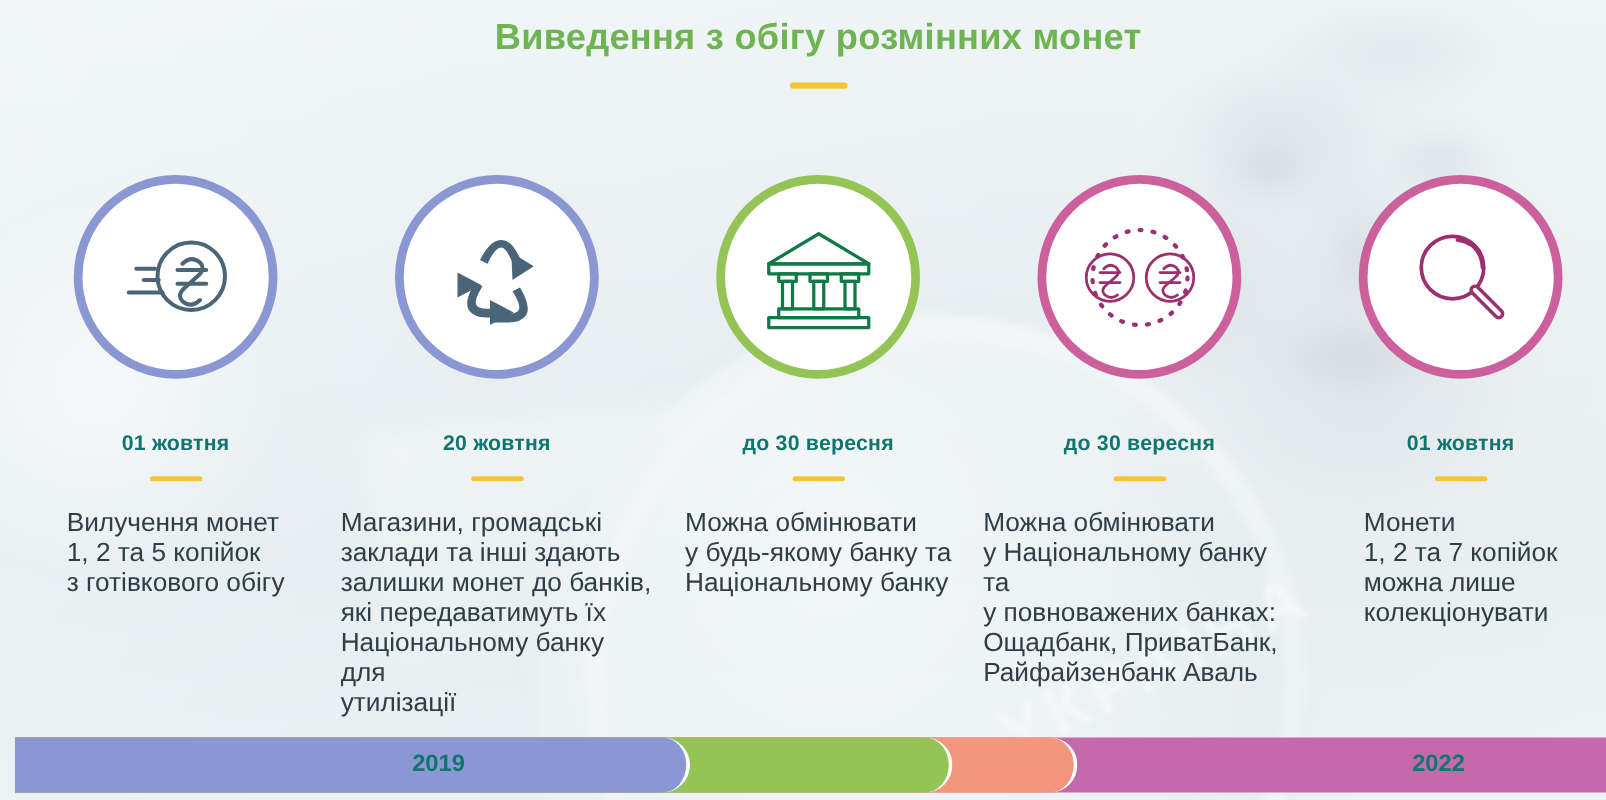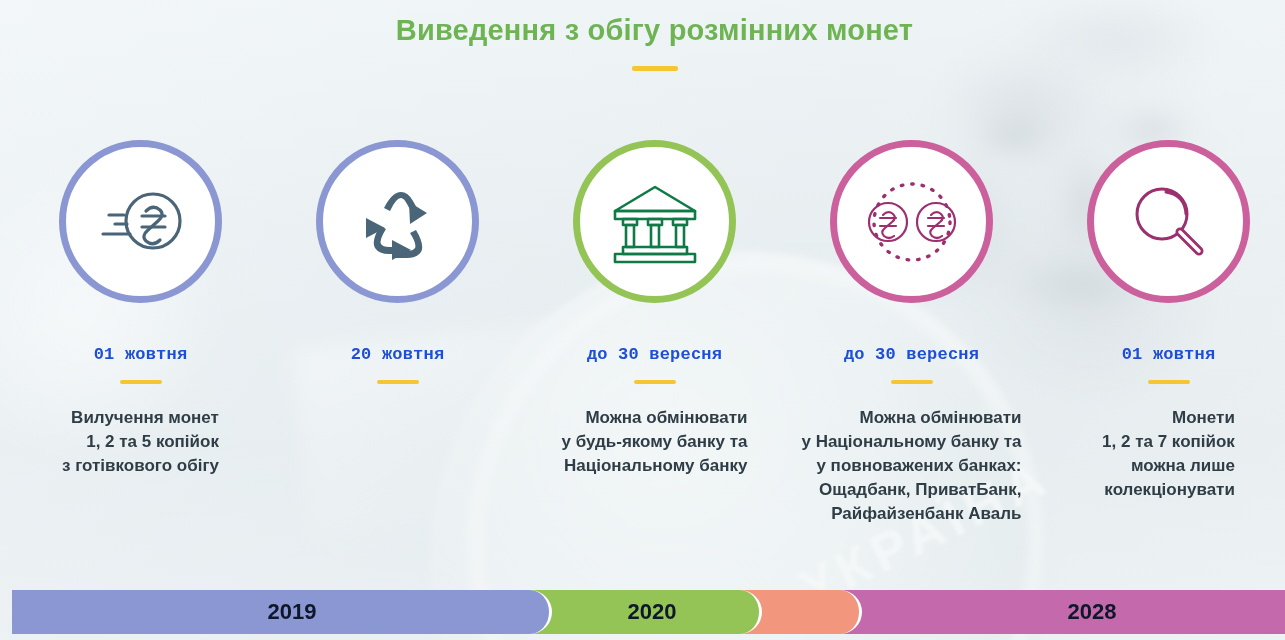--- a/index.html
+++ b/index.html
@@ -179,41 +179,39 @@
   .circle.ring-periwinkle { border: 7px solid #8b97d2; }
   .circle.ring-green      { border: 7px solid #93c455; }
   .circle.ring-magenta    { border: 7px solid #cb609c; }
 
   .circle svg { display: block; }
 
   .date {
     margin-top: 42px;
     font-size: 17px;
     font-weight: bold;
-    color: #1d4ed8;
+    color: #0f766e;
     letter-spacing: .2px;
     text-align: center;
-    font-family: Liberation Mono, monospace;
   }
   .date-rule {
     margin-top: 16px;
     width: 42px;
     height: 4px;
     background: #f5c634;
     border-radius: 2px;
   }
   .desc {
     margin-top: 22px;
-    font-size: 17px;
+    font-size: 21px;
     line-height: 24px;
     color: #2f3d46;
-    text-align: right;
+    text-align: left;
     white-space: pre-line;
     max-width: 250px;
-    font-weight: bold;
   }
 
   
   .timeline {
     position: absolute;
     left: 0;
     bottom: 6px;
     width: 100%;
     height: 44px;
   }
@@ -227,25 +225,25 @@
     color: #ffffff;
     font-size: 23px;
     font-weight: bold;
     box-sizing: border-box;
   }
   .seg-year {
     position: absolute;
     top: 0;
     height: 44px;
     line-height: 44px;
-    color: #0f172a;
-    font-size: 22px;
+    color: #0f766e;
+    font-size: 19px;
     font-weight: bold;
     z-index: 6;
-    text-align: center;
+    text-align: right;
   }
   .seg-2019 { left: 0;     width: 540px;  background: #8b97d2; border-radius: 0 24px 24px 0; border-right: 3px solid #ffffff; z-index: 5; }
   .seg-2020 { left: 0;     width: 750px;  background: #93c455; border-radius: 0 24px 24px 0; border-right: 3px solid #ffffff; z-index: 4; }
   .seg-2021 { left: 0;     width: 850px;  background: #f2967e; border-radius: 0 24px 24px 0; border-right: 3px solid #ffffff; z-index: 3; }
   .seg-2022 { left: 0;     width: 1285px; background: #c569ad; z-index: 2; }
 </style>
 </head>
 <body>
 
 <div class="poster">
@@ -298,20 +296,26 @@
               <path d="M55 20 l18 11 -17 11z"></path>
               <path d="M62 48 q9 15 5 22 q-4 6 -14 6 h-11 v-7 h11 q6 0 8 -3 q2 -4 -5 -15z"></path>
               <path d="M57 68 l-19 10 0 -20z"></path>
               <path d="M26 44 q-9 15 -5 22 q4 6 14 6 h10 v-7 h-10 q-6 0 -8 -3 q-2 -4 5 -15z" transform="translate(0,0)"></path>
               <path d="M31 46 l-19 -10 0 20z"></path>
             </svg>
           </span>
         </div>
         <div class="date">20 жовтня</div>
         <div class="date-rule"></div>
+        <div class="desc">Магазини, громадські
+заклади та інші здають
+залишки монет до банків,
+які передаватимуть їх
+Національному банку для
+утилізації</div>
       </div>
 
       <div class="col">
         <div class="circle ring-green">
           <span>
             <svg width="96" height="86" viewBox="0 0 96 86" fill="none" stroke="#0f7a46" stroke-width="2.6" stroke-linejoin="round">
               <path d="M8 32 L48 8 L88 32 Z"></path>
               <rect x="8" y="32" width="80" height="8"></rect>
               <rect x="16" y="40" width="14" height="6"></rect>
               <rect x="41" y="40" width="14" height="6"></rect>
@@ -377,18 +381,17 @@
 
     </div>
 
     <div class="timeline">
       <div class="seg seg-2022"></div>
       <div class="seg seg-2021"></div>
       <div class="seg seg-2020"></div>
       <div class="seg seg-2019"></div>
 
       <div class="seg-year" style="left:200px;width:160px;">2019</div>
-      <div class="seg-year" style="left:560px;width:160px;">2020</div>
-      <div class="seg-year" style="left:1000px;width:160px;">2028</div>
+      <div class="seg-year" style="left:1000px;width:160px;">2022</div>
     </div>
 
   </div>
 </div>
 
 </body></html>

